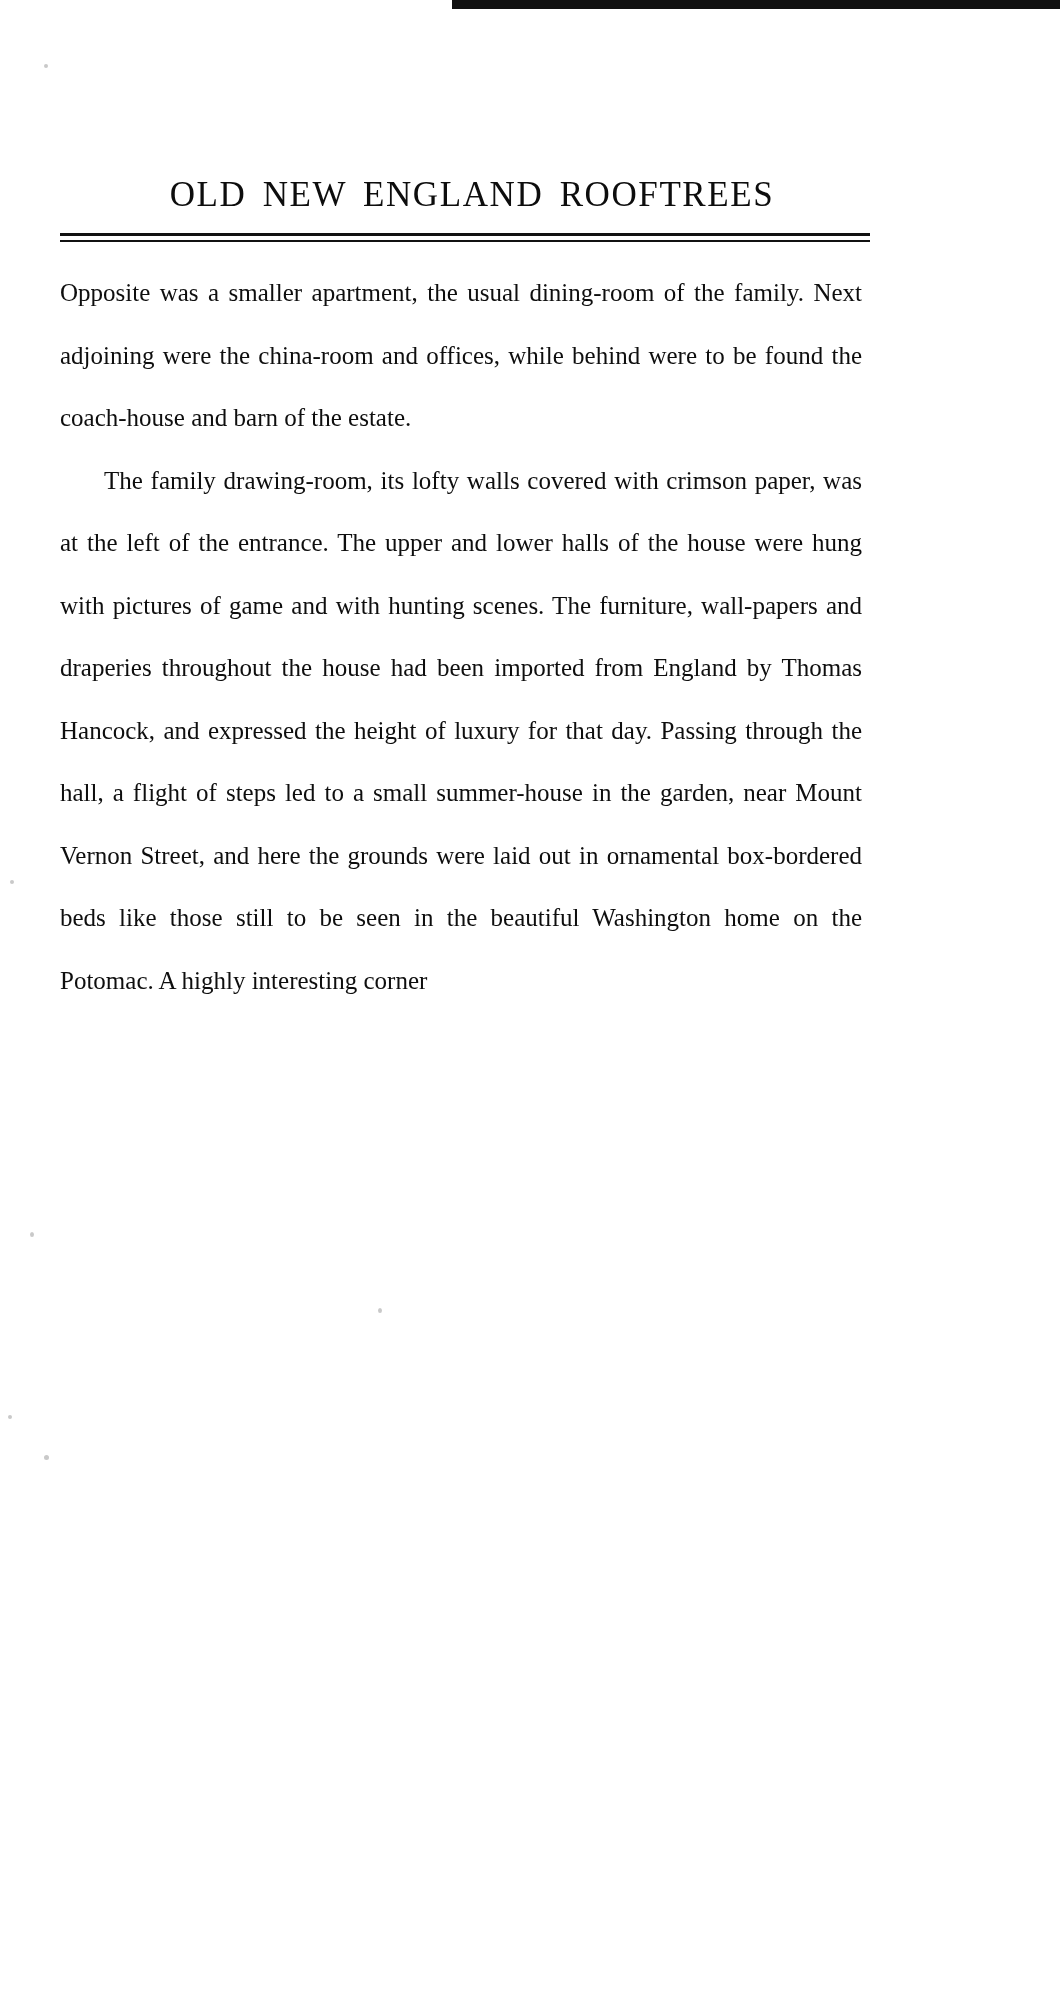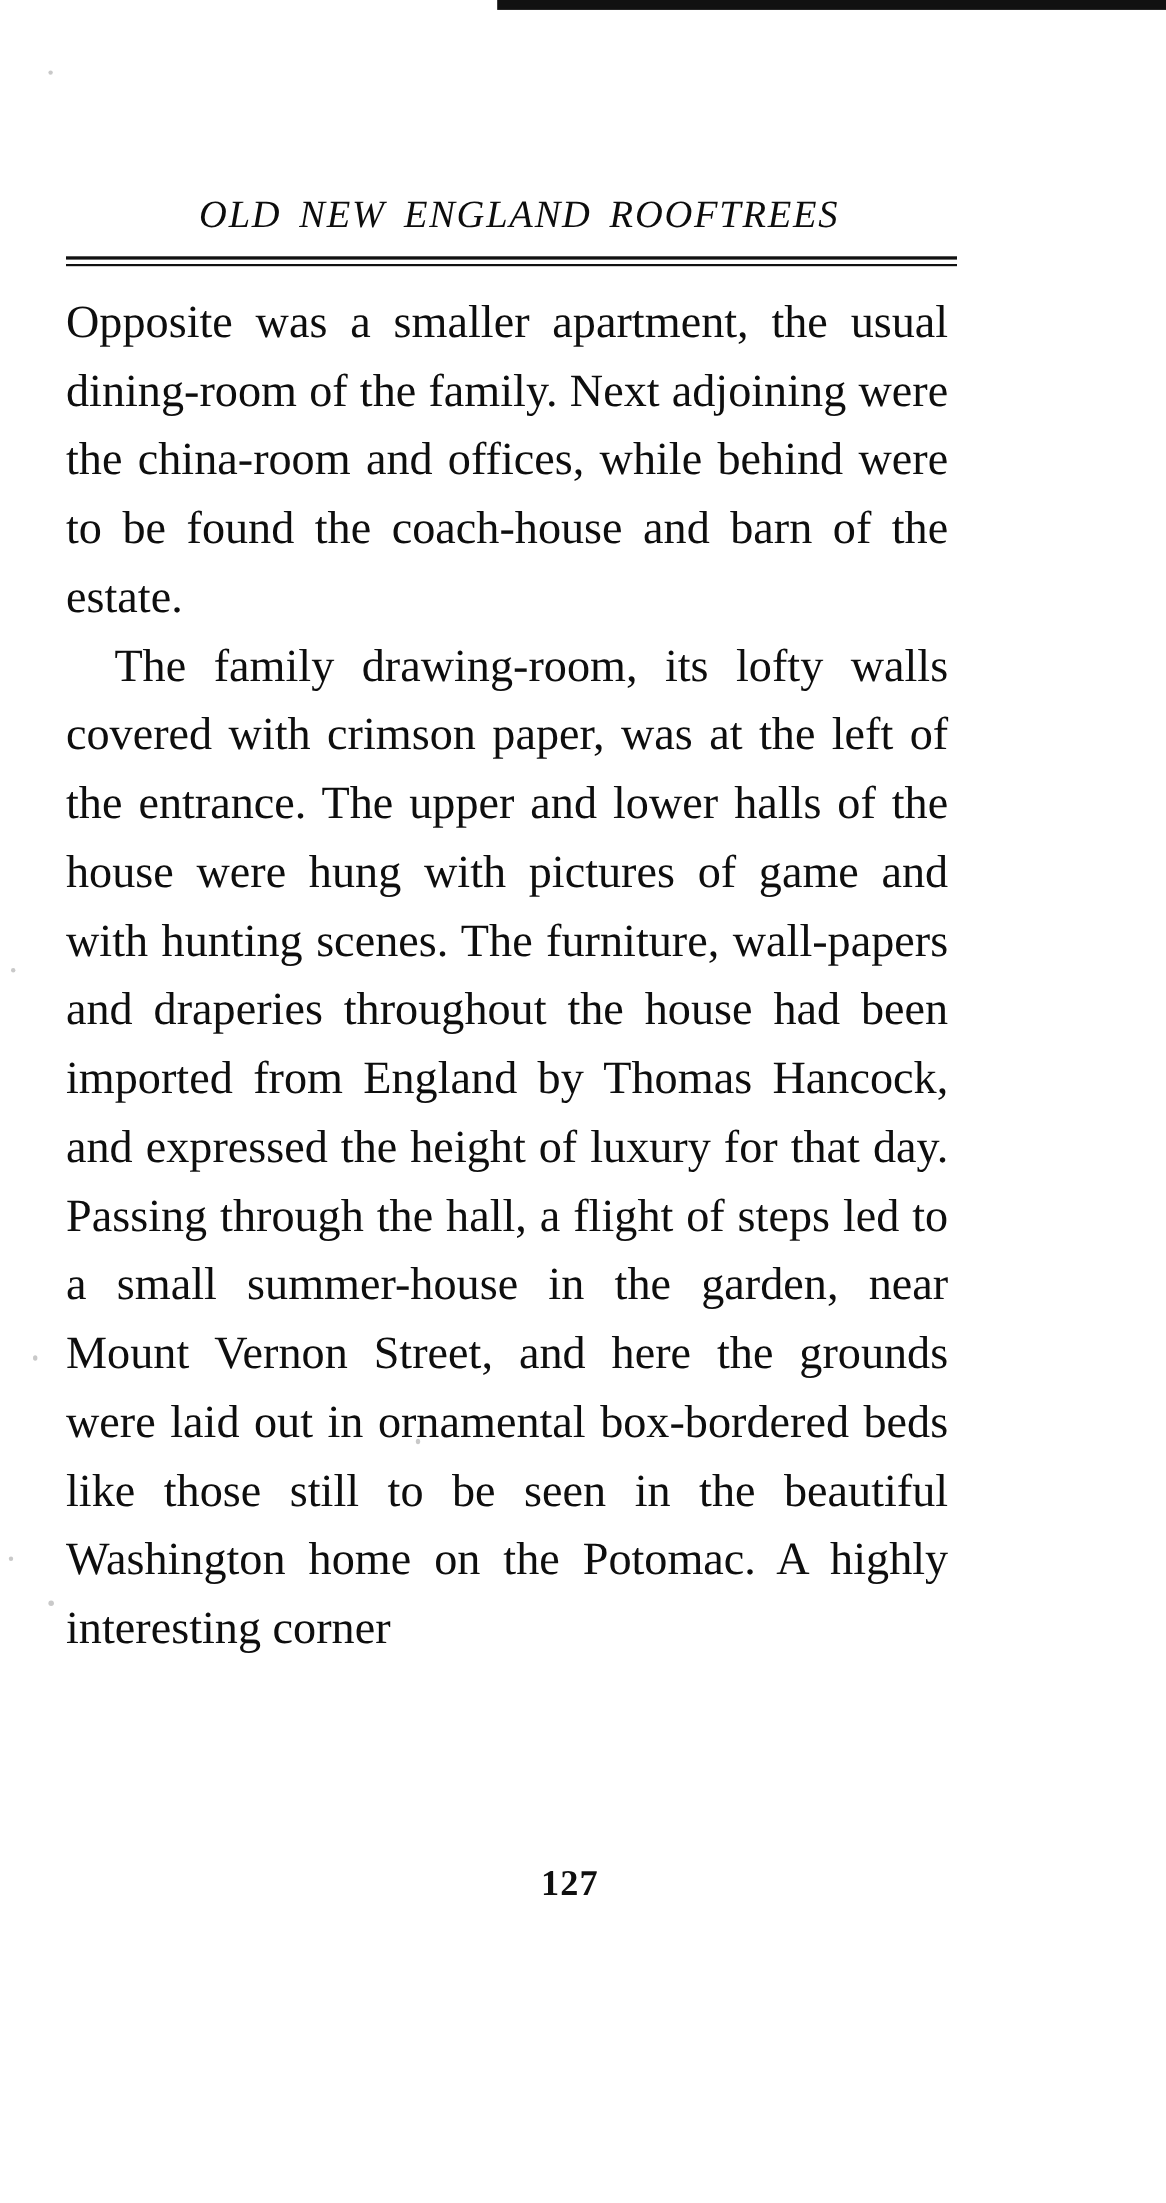--- a/index.html
+++ b/index.html
@@ -42,21 +42,20 @@
   }
 
   .running-head {
     font-size: 35px;
     letter-spacing: 1.6px;
     word-spacing: 6px;
     text-align: center;
     white-space: nowrap;
     color: #0d0d0d;
     padding-left: 4px;
-    font-style: italic;
   }
 
   .rule-wrap {
     margin-top: 18px;
     width: 810px;
   }
   .rule-thick {
     height: 3px;
     background: #111111;
     width: 100%;
@@ -64,21 +63,21 @@
   .rule-thin {
     height: 2px;
     background: #111111;
     width: 100%;
     margin-top: 4px;
   }
 
   .body-text {
     margin-top: 20px;
     width: 802px;
-    font-size: 42px;
+    font-size: 25px;
     line-height: 62.5px;
     text-align: justify;
     text-justify: inter-word;
     color: #0e0e0e;
   }
 
   .body-text p {
     margin: 0;
   }
   .body-text p.indent {
@@ -132,16 +131,15 @@
     <div class="rule-wrap">
       <div class="rule-thick"></div>
       <div class="rule-thin"></div>
     </div>
 
     <div class="body-text">
       <p>Opposite was a smaller apartment, the usual dining-room of the family. Next adjoining were the china-room and offices, while behind were to be found the coach-house and barn of the estate.</p>
       <p class="indent">The family drawing-room, its lofty walls covered with crimson paper, was at the left of the entrance. The upper and lower halls of the house were hung with pictures of game and with hunting scenes. The furniture, wall-papers and draperies throughout the house had been imported from England by Thomas Hancock, and expressed the height of luxury for that day. Passing through the hall, a flight of steps led to a small summer-house in the garden, near Mount Vernon Street, and here the grounds were laid out in ornamental box-bordered beds like those still to be seen in the beautiful Washington home on the Potomac. A highly interesting corner</p>
     </div>
 
-    <div class="folio">127</div>
 
   </div>
 </div>
 
 </body></html>

